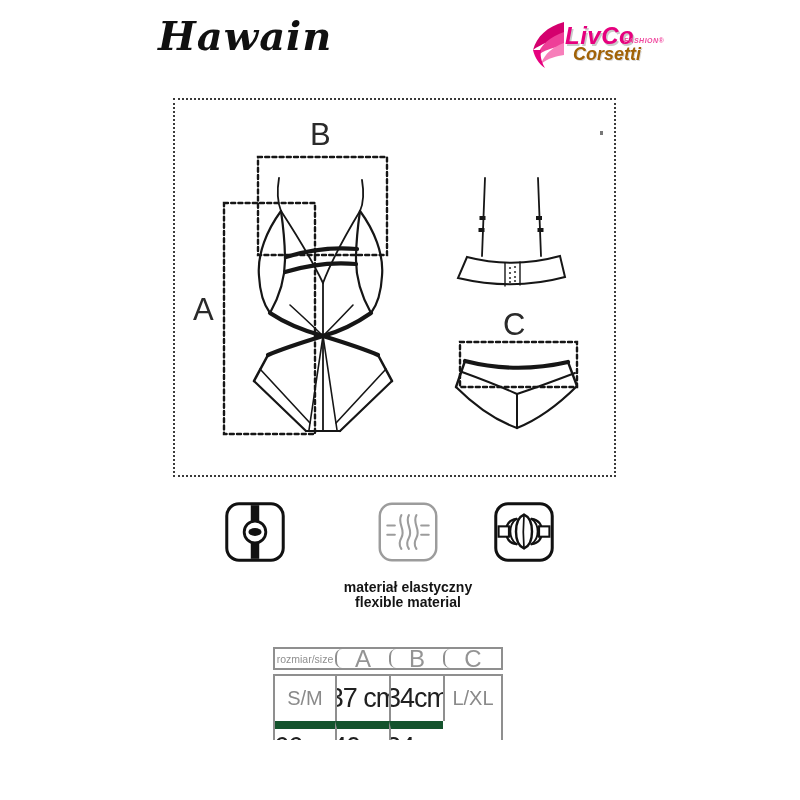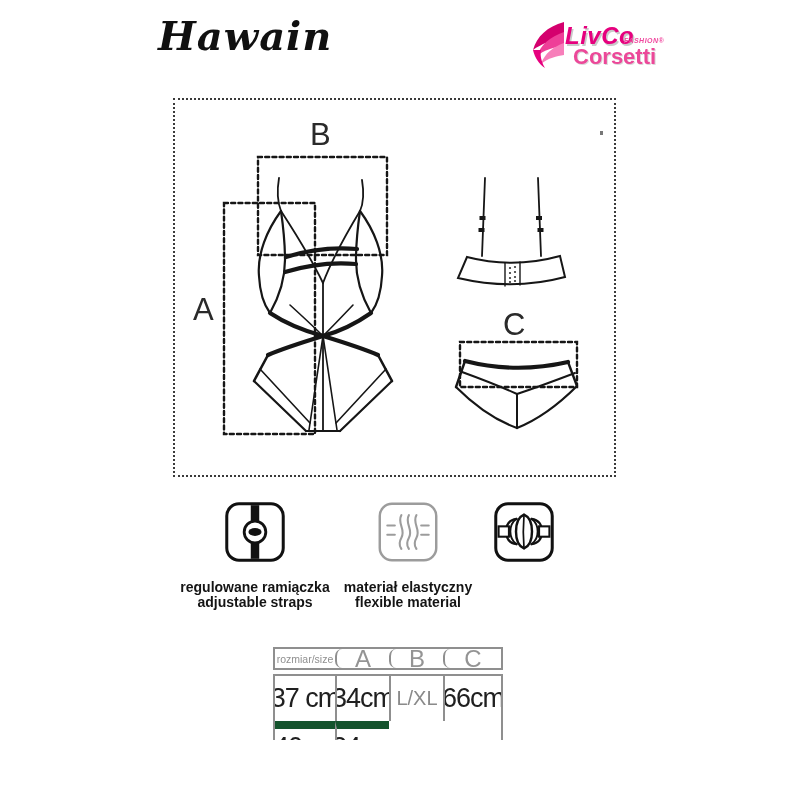--- a/index.html
+++ b/index.html
@@ -10,22 +10,22 @@
   .title{position:absolute;left:158px;top:12px;font-family:"DejaVu Serif",serif;
          font-style:italic;font-weight:600;font-size:40px;color:#101010;letter-spacing:1px;}
 
   
   .logo{position:absolute;left:531px;top:18px;width:136px;height:56px;}
   .logo-swoosh{position:absolute;left:0;top:2px;}
   .logo-livco{position:absolute;left:34px;top:4px;font-size:24px;font-weight:bold;font-style:italic;
               color:#e6007e;text-shadow:1.5px 1.5px 0 #c9c9c9;letter-spacing:0.5px;}
   .logo-fashion{position:absolute;left:93px;top:19px;font-size:7px;font-weight:bold;font-style:italic;
                 color:#f0479e;letter-spacing:0.5px;}
-  .logo-corsetti{position:absolute;left:42px;top:26px;font-size:22px;font-weight:bold;
-                 color:#ec4899;text-shadow:1px 1px 0 #d9d9d9;}
+  .logo-corsetti{position:absolute;left:42px;top:26px;font-size:18px;font-weight:bold;font-style:italic;
+                 color:#a16207;text-shadow:1px 1px 0 #d9d9d9;}
 
   
   .diagram-box{position:absolute;left:173px;top:98px;width:443px;height:379px;
                border:2px dotted #3a3a3a;box-sizing:border-box;}
   .diagram-box svg{position:absolute;left:-2px;top:-2px;}
 
   
   .feature{position:absolute;top:500px;display:flex;flex-direction:column;align-items:center;}
   .f1{left:172px;width:166px;}
   .f2{left:333px;width:150px;}
@@ -148,24 +148,20 @@
     </svg>
   </div>
 
   <div class="feature f1">
     <svg width="64" height="64" viewBox="0 0 68 68">
       <rect x="4" y="4" width="60" height="60" rx="13" fill="#fff" stroke="#111" stroke-width="3.2"></rect>
       <rect x="29.5" y="5.5" width="9" height="57" fill="#111"></rect>
       <circle cx="34" cy="34" r="11.5" fill="#fff" stroke="#111" stroke-width="3"></circle>
       <ellipse cx="34" cy="34" rx="7" ry="4.2" fill="#111"></ellipse>
     </svg>
-    <div class="flabel">
-      <div>regulowane ramiączka</div>
-      <div>adjustable straps</div>
-    </div>
   </div>
 
   <div class="feature f2">
     <svg width="64" height="64" viewBox="0 0 68 68" fill="none" stroke="#9c9c9c" stroke-linecap="round">
       <rect x="4" y="4" width="60" height="60" rx="13" fill="#fff" stroke-width="2.6"></rect>
       <path d="M27,16 C22,25 32,31 27,40 C23,47 26,50 27,52" stroke-width="2.2"></path>
       <path d="M35,16 C30,25 40,31 35,40 C31,47 34,50 35,52" stroke-width="2.2"></path>
       <path d="M43,16 C38,25 48,31 43,40 C39,47 42,50 43,52" stroke-width="2.2"></path>
       <path d="M12,27 L20,27" stroke-width="2.2"></path>
       <path d="M12,37 L20,37" stroke-width="2.2"></path>
@@ -192,20 +188,21 @@
     </svg>
   </div>
 
   <div class="thead">
     <div class="th th-small">rozmiar/size</div>
     <div class="th th-big">A</div>
     <div class="th th-big">B</div>
     <div class="th th-big">C</div>
   </div>
   <div class="tbody">
+    <div class="td td-size">S/M</div>
     <div class="td td-val">37 cm</div>
     <div class="td td-val">34cm</div>
     <div class="td td-size">L/XL</div>
     <div class="td td-val">66cm</div>
     <div class="td td-val">40cm</div>
     <div class="td td-val">34cm</div>
   </div>
 
 </div>
 

